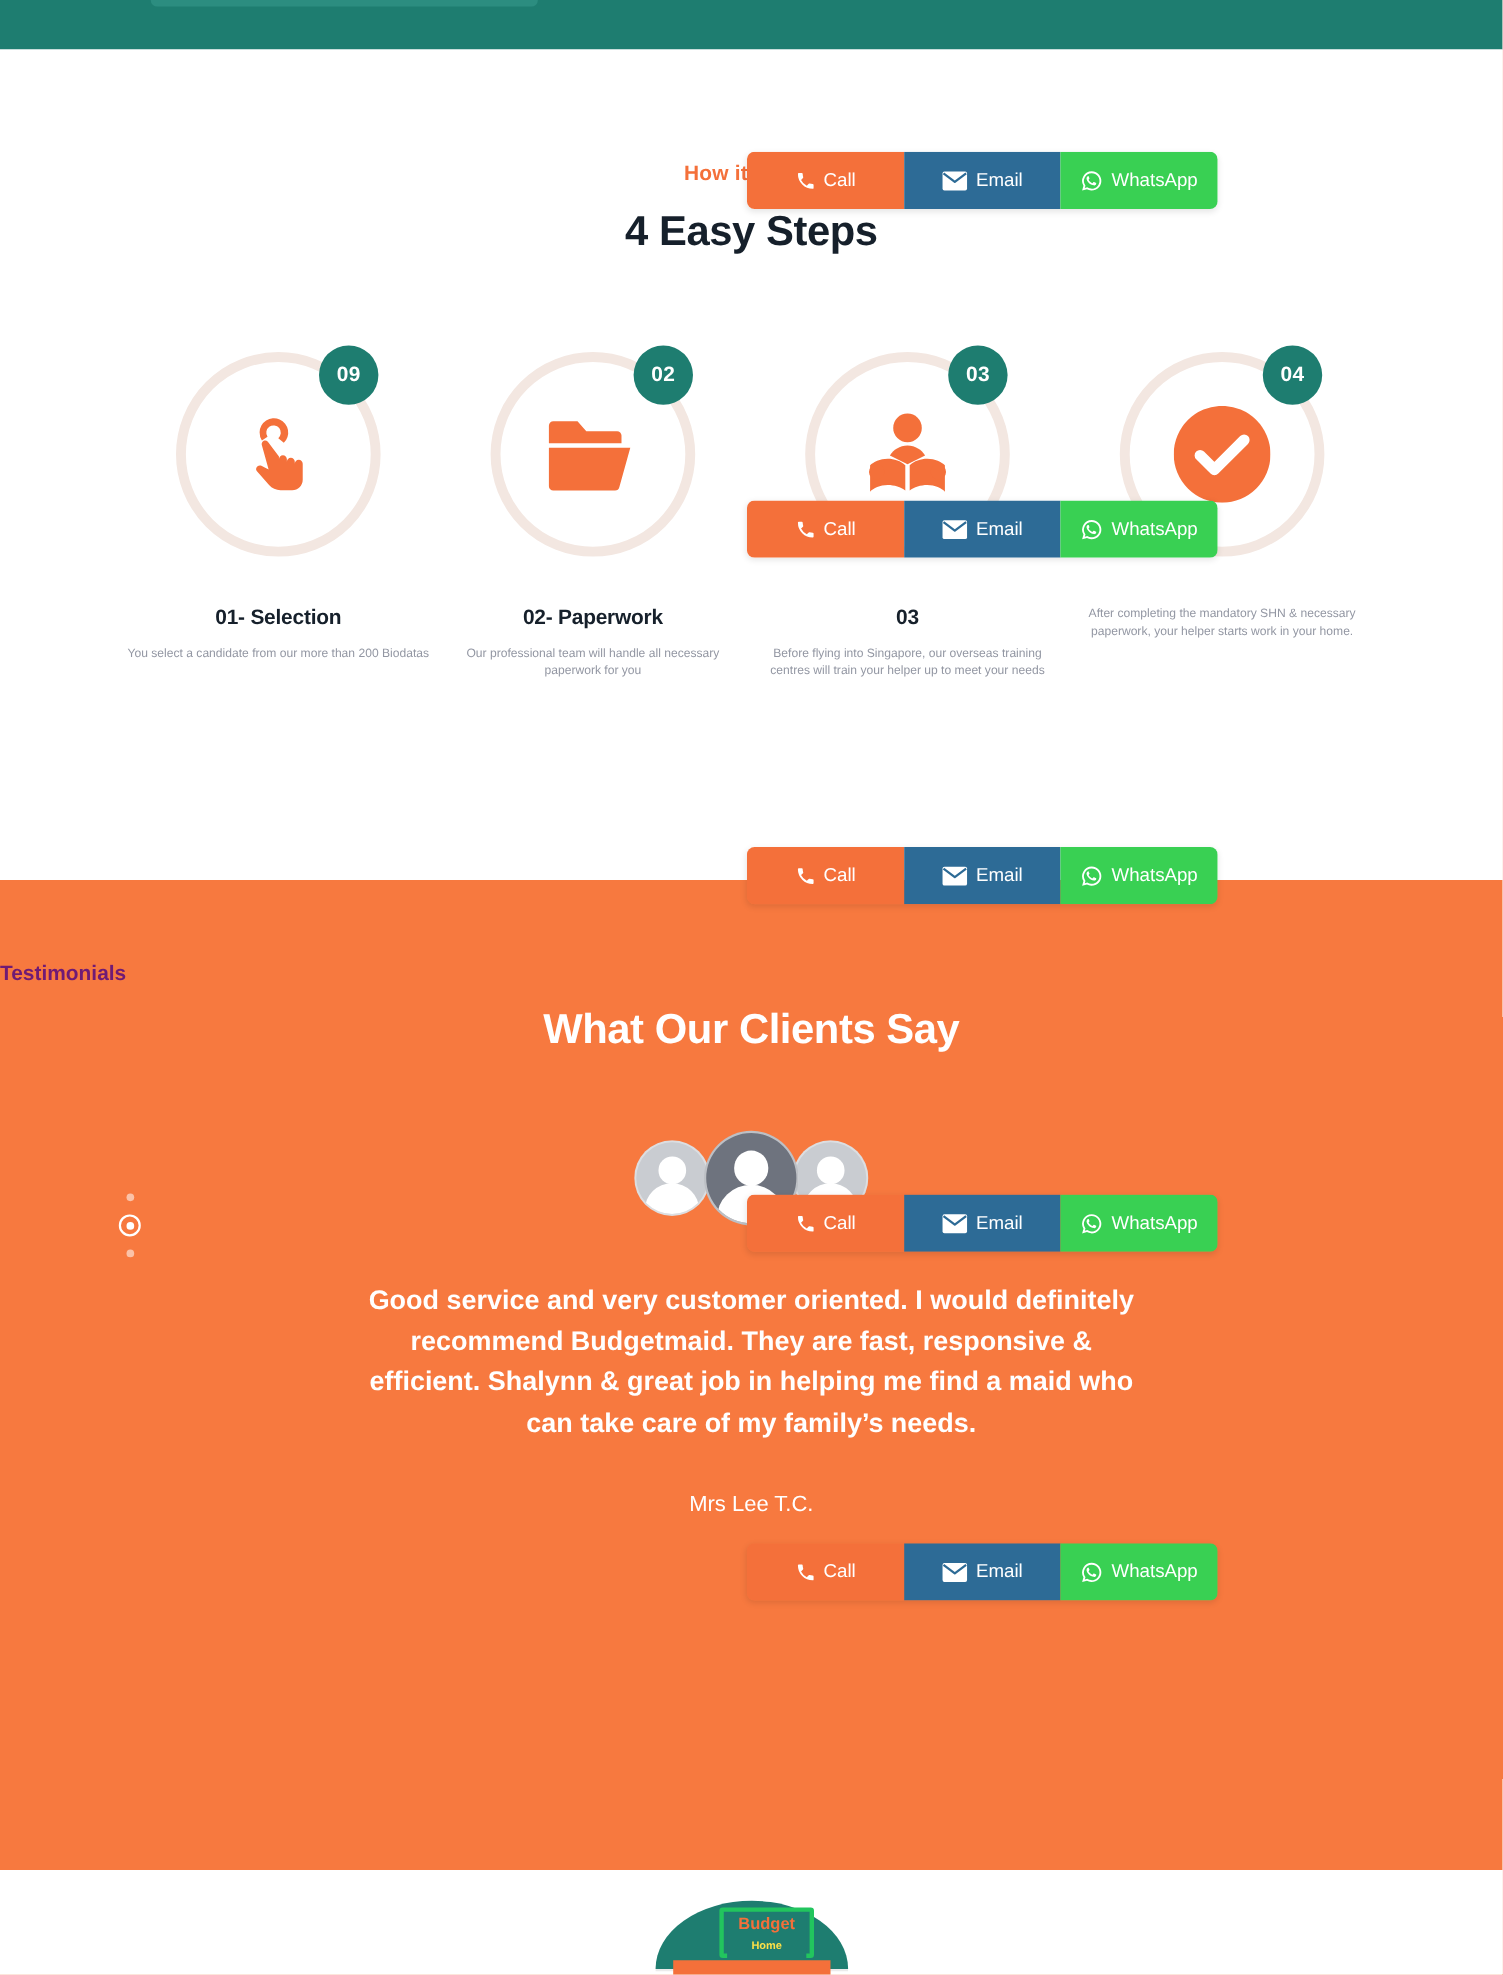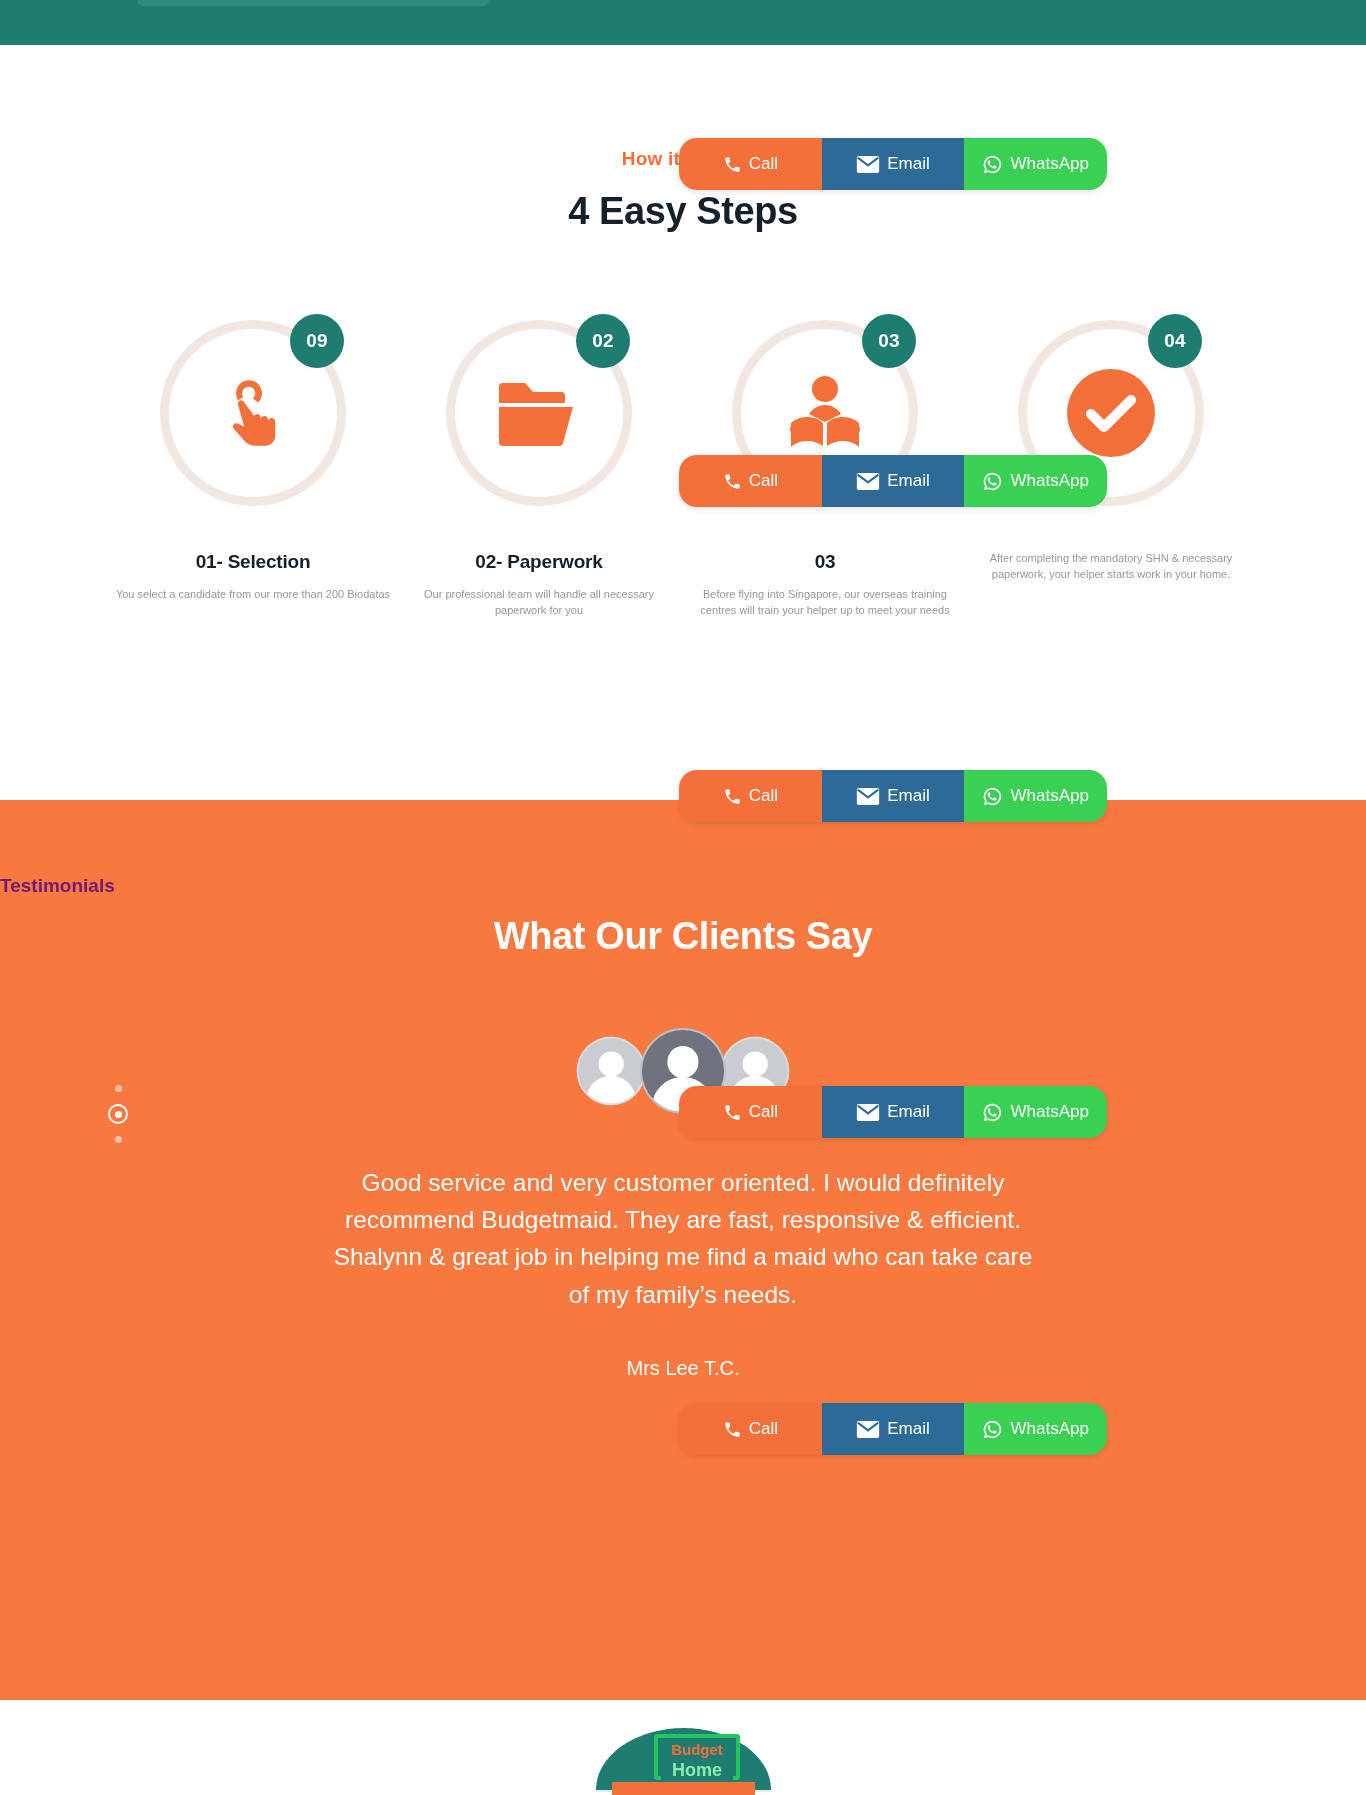--- a/index.html
+++ b/index.html
@@ -158,21 +158,21 @@
     background: #ffffff;
     border-radius: 50% 50% 0 0 / 60% 60% 0 0;
   }
   .quote {
     margin: 50px auto 0;
     width: 700px;
     text-align: center;
     color: #ffffff;
     font-size: 24.5px;
     line-height: 1.52;
-    font-weight: 400;
+    font-weight: 700;
   }
   .quote-author {
     margin: 44px auto 16px;
     text-align: center;
     color: #ffffff;
     font-size: 20px;
   }
   .dots {
     position: absolute;
     left: 108px; top: 285px;
@@ -228,33 +228,33 @@
     border: 4px solid #22c55e;
     border-radius: 3px;
     padding: 2px 3px;
   }
   .logo-badge .l1 {
     color: #f4703a; font-size: 15px; font-weight: 800;
     line-height: 20px; text-align: center;
     background: #1e7d70;
   }
   .logo-badge .l2 {
-    color: #86efac; font-size: 18px; font-weight: 800;
+    color: #fde047; font-size: 10px; font-weight: 800;
     line-height: 20px; text-align: center;
     background: #1e7d70;
   }
 
   
   .cta-bar {
     position: absolute;
     left: 679px;
     width: 428px;
     height: 52px;
     display: flex;
-    border-radius: 18px;
+    border-radius: 7px;
     overflow: hidden;
     box-shadow: 0 2px 6px rgba(0,0,0,.10);
     z-index: 50;
   }
   .cta-btn {
     flex: 1;
     display: flex;
     align-items: center;
     justify-content: center;
     gap: 7px;

